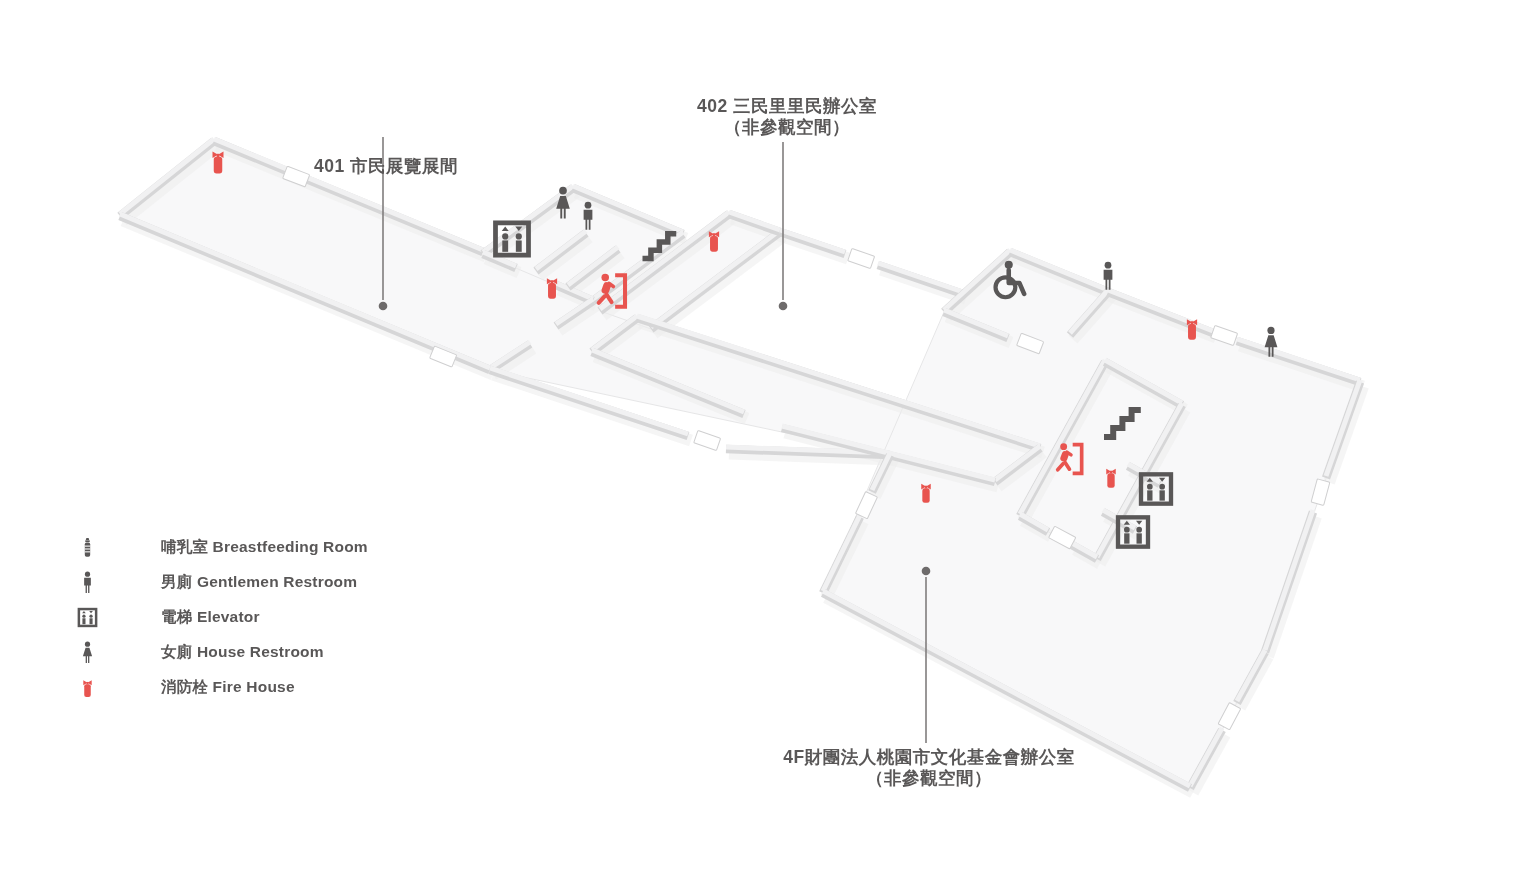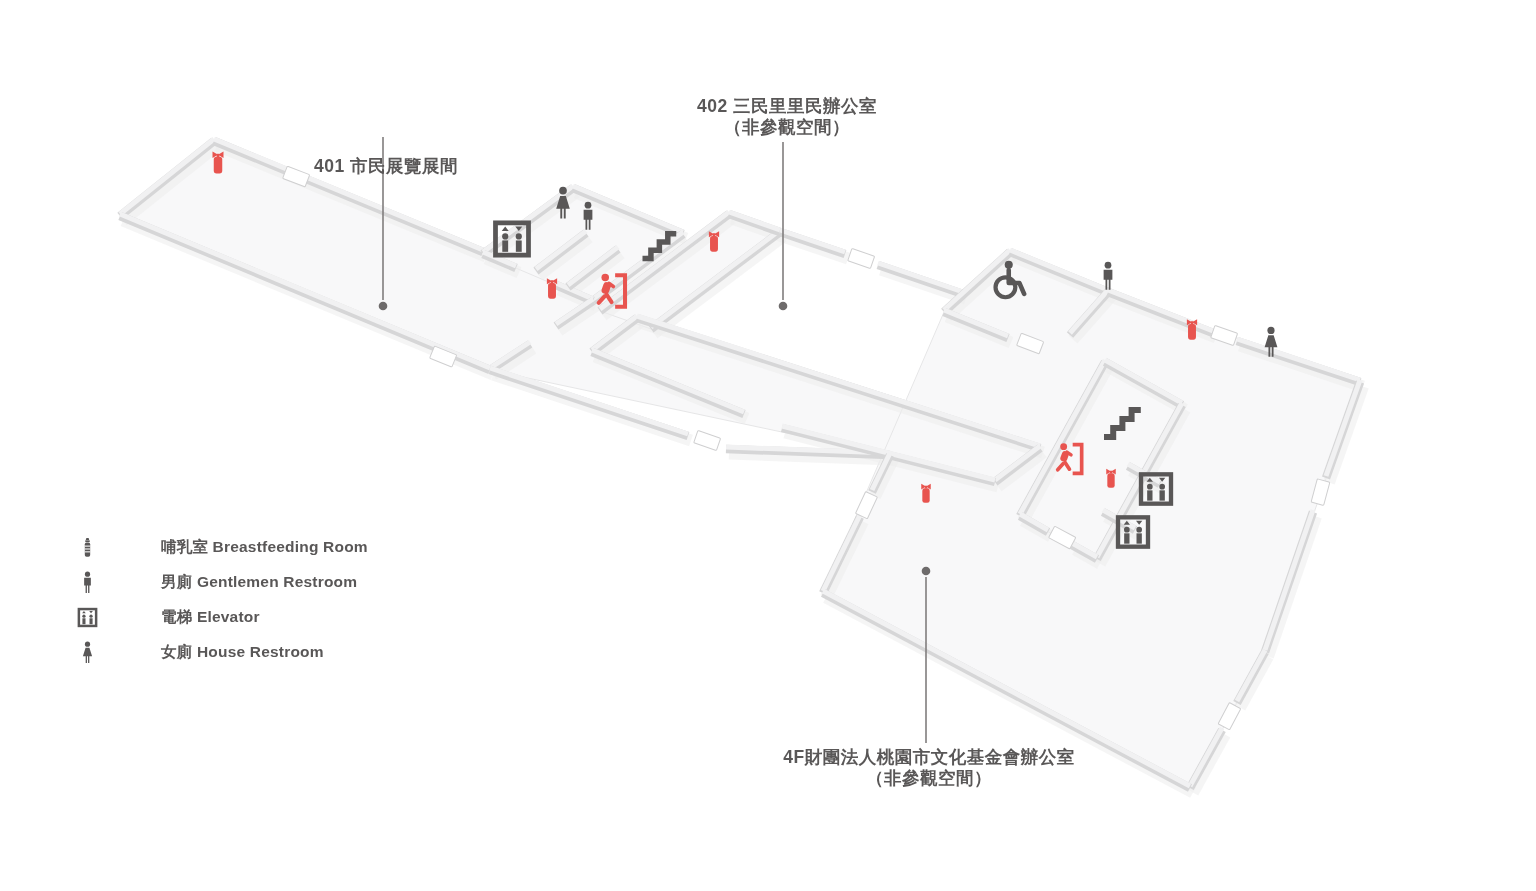--- a/index.html
+++ b/index.html
@@ -273,20 +273,28 @@
         <span class="legend-label">電梯 Elevator</span>
       </div>
       <div class="legend-row">
         <span class="legend-icon">
           <svg viewBox="0 0 24 24">
             <use href="#sym-ladies-restroom" xlink:href="#sym-ladies-restroom" xmlns:xlink="http://www.w3.org/1999/xlink"></use>
           </svg>
         </span>
         <span class="legend-label">女廁 House Restroom</span>
       </div>
+      <div class="legend-row">
+        <span class="legend-icon red">
+          <svg viewBox="0 0 24 24">
+            <use href="#sym-fire-extinguisher" xlink:href="#sym-fire-extinguisher" xmlns:xlink="http://www.w3.org/1999/xlink"></use>
+          </svg>
+        </span>
+        <span class="legend-label">消防栓 Fire House</span>
+      </div>
     </div>
 <div class="map-label" style="left: 386px; top: 112px; margin-top: 44px;">
       <div>401 市民展覽展間</div>
     </div>
     <div class="map-label" style="left: 787px; top: 96px;">
       <div>402 三民里里民辦公室</div>
       <div>（非參觀空間）</div>
     </div>
     <div class="map-label" style="left: 929px; top: 747px;">
       <div>4F財團法人桃園市文化基金會辦公室</div>

